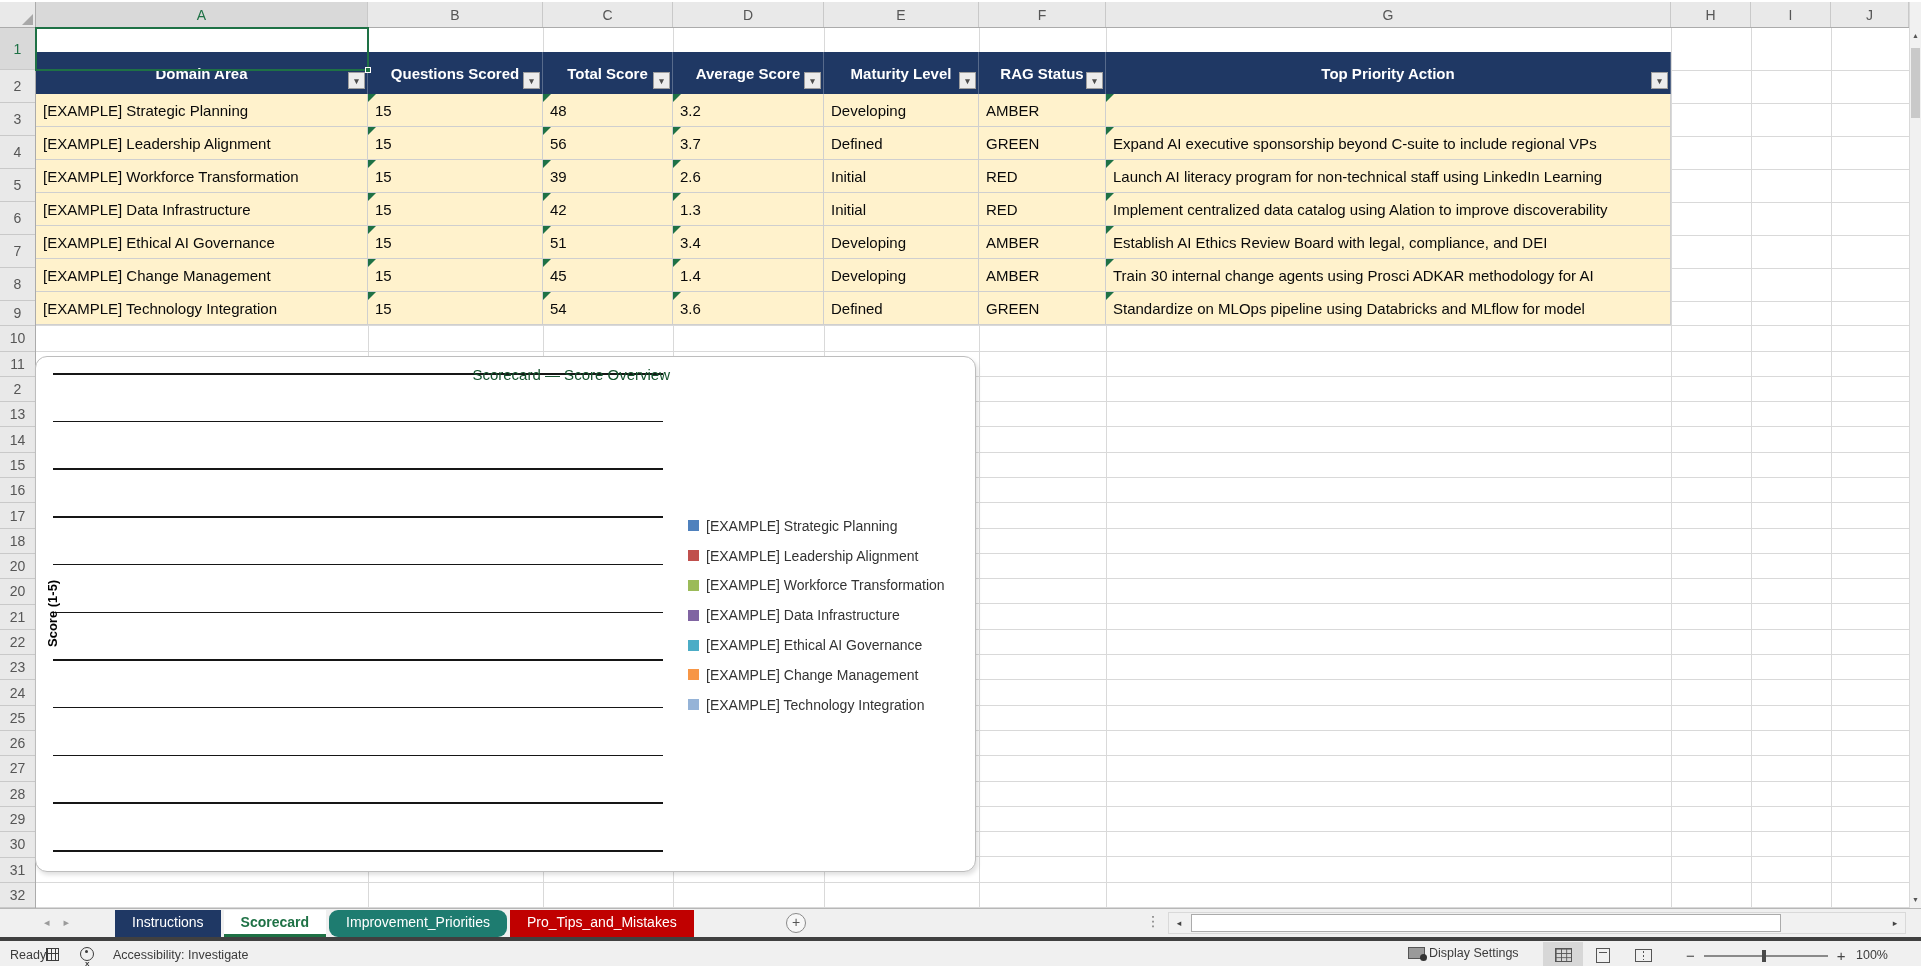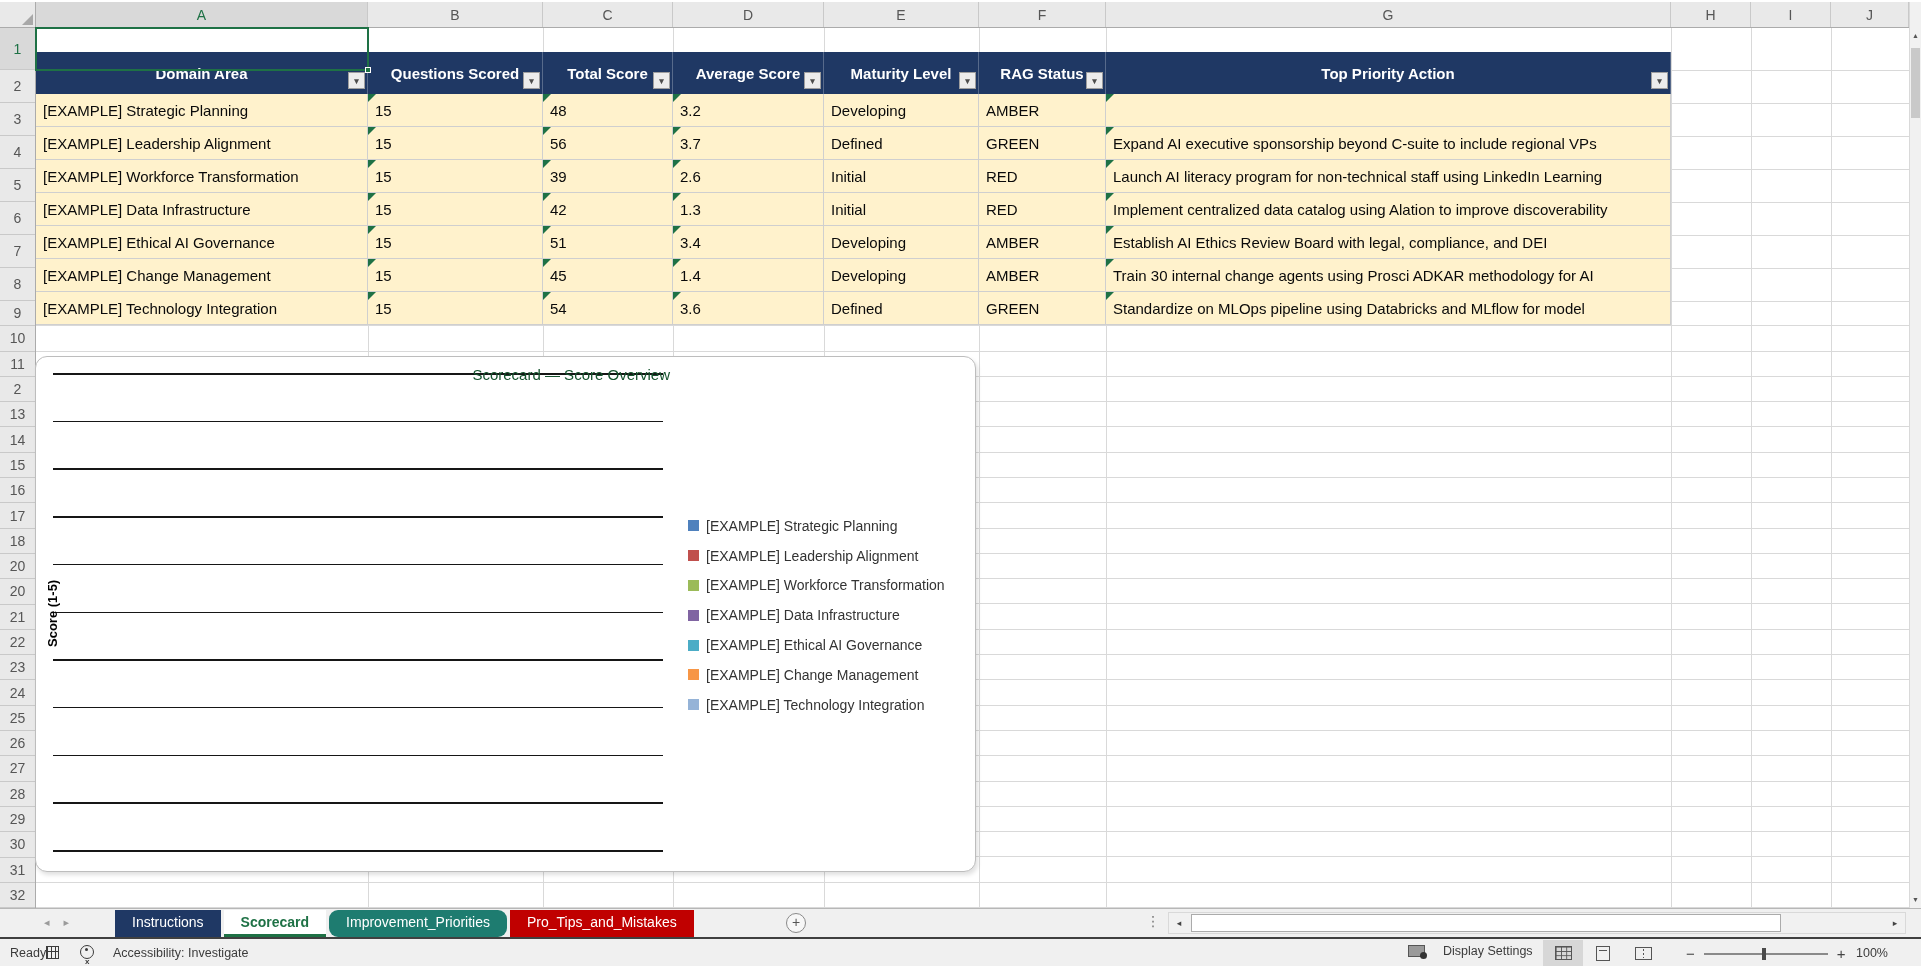--- a/index.html
+++ b/index.html
@@ -91,32 +91,32 @@
   .hscroll { position:absolute; left:1168px; top:3px; width:738px; height:22px; background:#F1F1F1;
         border:1px solid #D9D9D9; }
   .hs-left, .hs-right { position:absolute; top:0; height:100%; width:16px; display:flex;
         align-items:center; justify-content:center; font-size:9px; color:#444; }
   .hs-left { left:2px; } .hs-right { right:2px; }
   .hs-thumb { position:absolute; left:22px; top:1px; width:590px; height:18px; background:#fff;
         border:1px solid #ABABAB; }
 
   
   .statusbar { position:absolute; left:0; top:937px; width:1921px; height:29px; background:#F0F0F0;
-        border-top:2px solid #404040; font-size:12.5px; color:#3b3b3b; z-index:8;padding-left:48px; }
+        border-top:4px solid #404040; font-size:12.5px; color:#3b3b3b; z-index:8;padding-left:48px; }
   .sb-ready { position:absolute; left:10px; top:7px; }
   .macro-icon { position:absolute; left:46px; top:7px; width:13px; height:13px; border:1px solid #3b3b3b;
         background:linear-gradient(#3b3b3b 1px, transparent 1px) 0 4px/100% 4px no-repeat padding-box,
                    linear-gradient(90deg, #3b3b3b 1px, transparent 1px) 4px 0/4px 100% repeat-x; }
   .a11y-icon { position:absolute; left:80px; top:6px; width:14px; height:14px; border:1.5px solid #3b3b3b;
         border-radius:50%; }
   .a11y-icon::before { content:""; position:absolute; left:4px; top:2px; width:3px; height:3px;
         border-radius:50%; background:#3b3b3b; }
   .a11y-icon::after { content:"x"; position:absolute; left:4px; top:11px; font-size:8px; font-weight:bold; color:#3b3b3b; }
   .sb-a11y { position:absolute; left:113px; top:7px; font-weight:normal; }
-  .sb-ds { position:absolute; left:1408px; top:5px; display:flex; align-items:center; gap:18px; }
+  .sb-ds { position:absolute; left:1408px; top:5px; display:flex; align-items:center; gap:4px; }
   .ds-icon { width:17px; height:12px; border:1px solid #555; background:#9a9a9a; position:relative; }
   .ds-icon::after { content:""; position:absolute; right:-3px; bottom:-3px; width:7px; height:7px;
         border-radius:50%; background:#333; }
   .views { position:absolute; left:1543px; top:1px; height:26px; display:flex; align-items:center; }
   .view-btn { width:40px; height:26px; display:flex; align-items:center; justify-content:center; }
   .view-btn.active { background:#D7D7D7; }
   .vi-grid { width:17px; height:14px; border:1px solid #555;
         background:linear-gradient(#555 1px, transparent 1px) 0 4px/100% 4.3px,
                    linear-gradient(90deg,#555 1px, transparent 1px) 5px 0/5.3px 100%; }
   .vi-page { width:14px; height:15px; border:1px solid #555; position:relative; }

